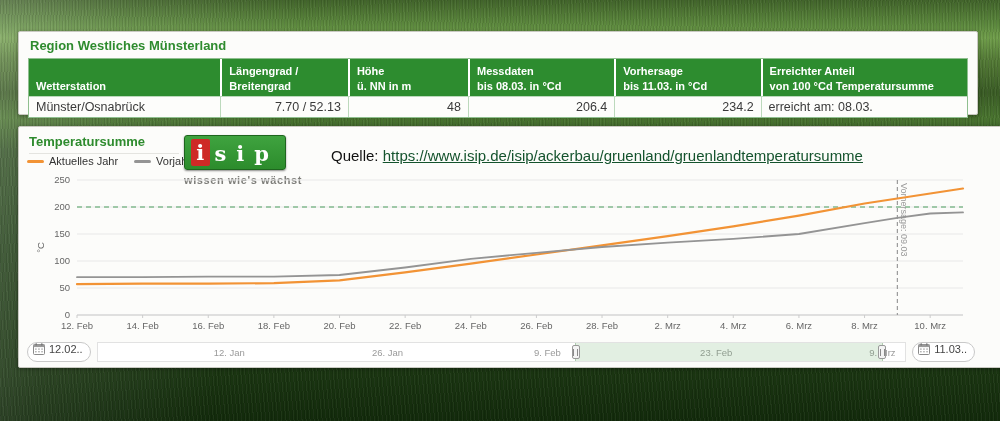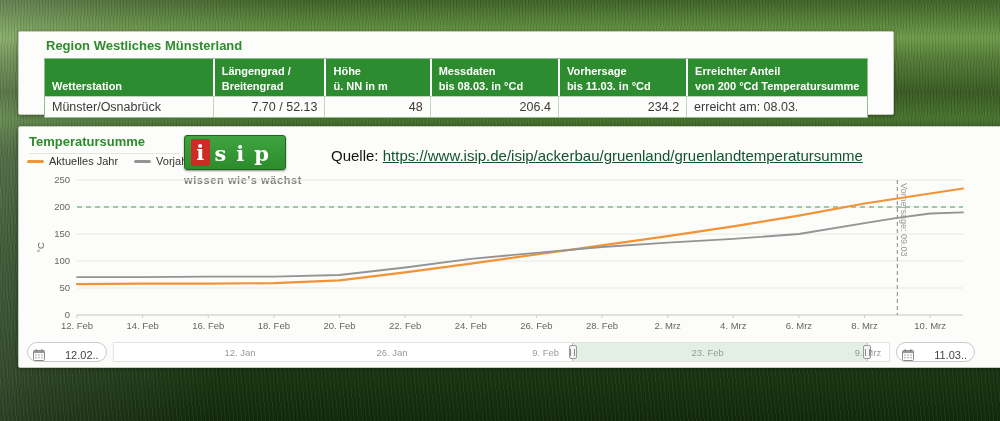--- a/index.html
+++ b/index.html
@@ -12,21 +12,21 @@
       repeating-linear-gradient(84deg, rgba(255,255,255,.05) 0 1px, rgba(0,0,0,0) 1px 4px),
       linear-gradient(103deg, rgba(255,255,255,.20) 0%, rgba(255,255,255,.08) 12%, rgba(255,255,255,0) 28%),
       linear-gradient(180deg, #41642a 0%, #5d8a3e 6%, #6f9d4a 9%, #557c37 14%, #3a5c25 22%, #49742f 28%, #335426 36%, #24421a 60%, #1b3612 88%, #122a0b 100%);
     position:relative;
   }
   .card {
     position:absolute; background:#fcfcfa; border:1px solid #c9c9c2;
     border-radius:2px; box-shadow:0 1px 4px rgba(0,0,0,.35);
   }
   
-  #table-card { left:18px; top:31px; width:876px; height:84px; padding:5px 25px; }
+  #table-card { left:18px; top:31px; width:960px; height:84px; padding:5px 9px; }
   .region-title { color:#2e8b2e; font-size:13px; font-weight:bold; margin:1px 0 5px 2px; }
   table.wx { width:100%; border-collapse:separate; border-spacing:0; border:1px solid #8fbf8f; }
   table.wx th {
     background:#2d8c2f; color:#fff; font-size:11px; font-weight:bold; text-align:left;
     vertical-align:bottom; padding:3px 7px; line-height:1.3; height:37px;
   }
   table.wx th + th { border-left:2px solid #fff; }
   table.wx td {
     background:#fdfdfb; color:#3a3a3a; font-size:12.5px; padding:3px 7px; height:21px;
     border-top:1px solid #bcd9bc;
@@ -54,21 +54,21 @@
   .isip-letters { color:#fff; font-family:"DejaVu Serif", serif; font-weight:bold; font-size:21px; letter-spacing:10px; padding-top:2px; }
   .isip-tagline { margin-top:4px; font-size:11px; font-weight:bold; color:#7e7e7a; letter-spacing:.6px; white-space:nowrap; }
   .source { position:absolute; left:312px; top:20px; font-size:15px; color:#111; white-space:nowrap; }
   .source a { color:#14532d; text-decoration:underline; }
   #chart-svg { position:absolute; left:8px; top:46px; }
   #chart-svg text.tick { font-size:9.5px; fill:#666; font-family:"Liberation Sans", sans-serif; }
   #chart-svg text.marker { font-size:9px; fill:#999; font-family:"Liberation Sans", sans-serif; }
   
   .nav-row { position:absolute; left:8px; top:212px; width:948px; height:26px; display:flex; align-items:center; gap:6px; }
   .date-box {
-    display:flex; align-items:flex-end; gap:20px; height:20px; padding:0 7px 0 5px;
+    display:flex; align-items:flex-start; gap:4px; height:20px; padding:0 7px 0 5px;
     border:1px solid #c9c9c9; border-radius:10px; background:#fff; font-size:11px; color:#444; cursor:pointer;
   }
   .cal-icon { width:12px; height:12px; display:block; }
   .nav-track { position:relative; flex:1; height:20px; background:#fff; border:1px solid #e2e2e2;text-align:center; }
   .nav-label { position:absolute; top:4px; transform:translateX(-50%); font-size:9.5px; color:#9a9a9a; white-space:nowrap; }
   .nav-range { position:absolute; top:0; bottom:0; background:rgba(110,175,110,.20); border-left:1px solid rgba(80,140,80,.35); border-right:1px solid rgba(80,140,80,.35); cursor:grab; }
   .nav-handle {
     position:absolute; top:50%; width:8px; height:14px; background:#f4f4f4;
     border:1px solid #9a9a9a; border-radius:2px; cursor:ew-resize;
     display:flex; align-items:center; justify-content:center;
@@ -110,21 +110,21 @@
           <th>
               <div>Messdaten</div>
               <div>bis 08.03. in °Cd</div>
             </th>
           <th>
               <div>Vorhersage</div>
               <div>bis 11.03. in °Cd</div>
             </th>
           <th>
               <div>Erreichter Anteil</div>
-              <div>von 200 °Cd Temperatursumme</div>
+              <div>von 100 °Cd Temperatursumme</div>
             </th>
         </tr>
       </thead>
       <tbody>
         <tr>
           <td>Münster/Osnabrück</td>
           <td class="num">7.70 / 52.13</td>
           <td class="num">48</td>
           <td class="num">206.4</td>
           <td class="num">234.2</td>

